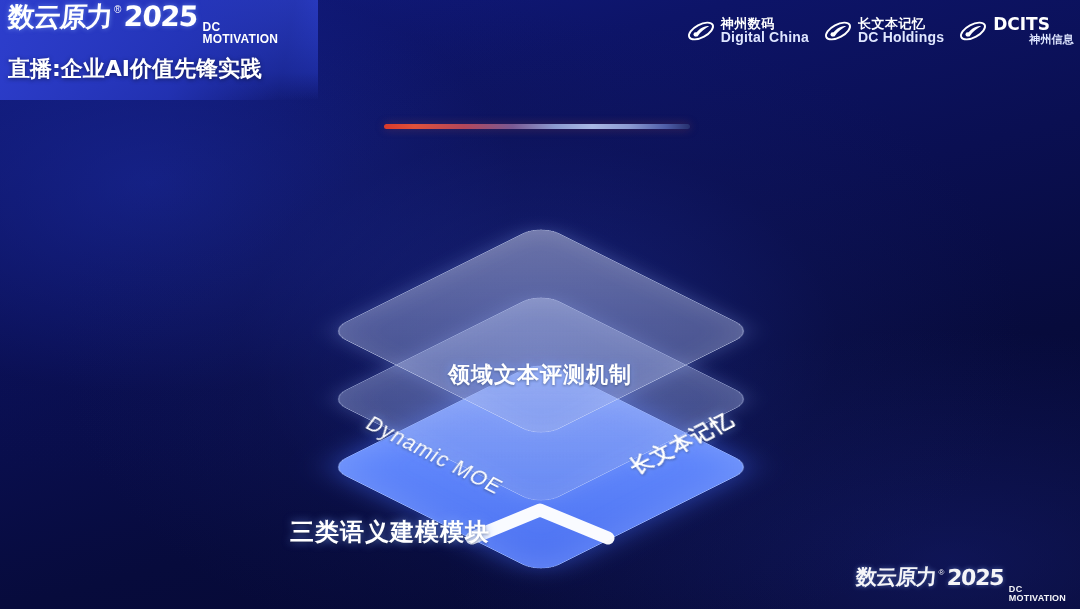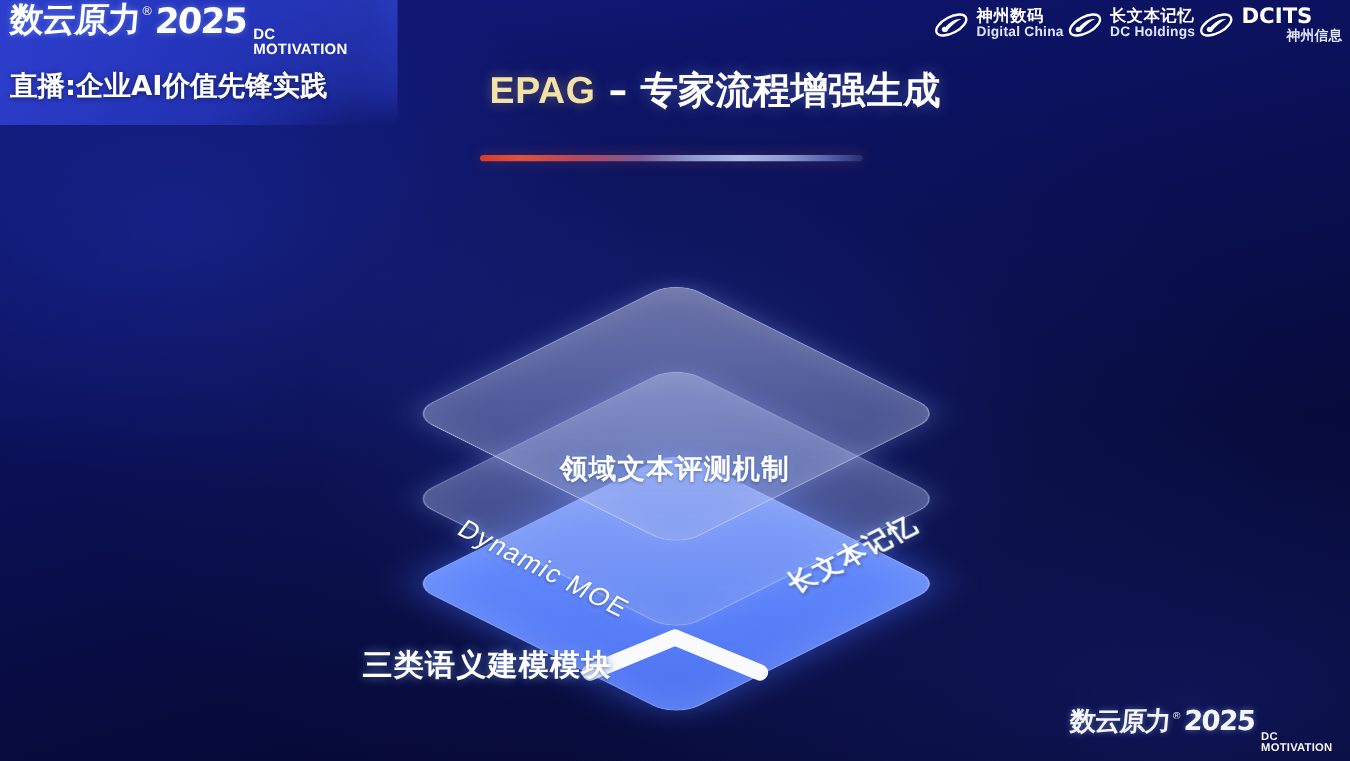--- a/index.html
+++ b/index.html
@@ -87,24 +87,24 @@
     font-size: 22px;
     color: #ffffff;
     letter-spacing: 0px;
     white-space: nowrap;
     text-shadow: 0 1px 4px rgba(0,0,0,.5);
   }
 
   
   .logo-row {
     position: absolute;
-    right: 6px; top: 5px;
+    right: 6px; top: 16px;
     display: flex;
     align-items: center;
-    gap: 2px;
+    gap: 14px;
     z-index: 6;
   }
   .logo {
     display: flex;
     align-items: center;
     gap: 5px;
   }
   .logo-mark { width: 30px; height: 26px; flex: 0 0 auto; }
   .logo-text { line-height: 1.05; }
   .logo-text .l1 {
@@ -113,21 +113,21 @@
     font-weight: 700;
     font-size: 13px;
     color: #ffffff;
     letter-spacing: .5px;
     white-space: nowrap;
   }
   .logo-text .l2 {
     display: block;
     font-family: "Liberation Sans", sans-serif;
     font-weight: 700;
-    font-size: 11px;
+    font-size: 14px;
     color: #dfe6ff;
     letter-spacing: .2px;
     white-space: nowrap;
   }
   .logo.dcits .l1 { font-size: 17px; letter-spacing: 0px; }
   .logo.dcits .l2 { font-size: 11px; font-family: "DejaVu Sans", sans-serif; margin-left: 36px; }
 
   
   .title-cn {
     position: absolute;
@@ -336,23 +336,20 @@
         <circle cx="9.6" cy="16.4" r="2.1" fill="#ffffff"></circle>
       </svg>
       <span class="logo-text">
         <span class="l1">DCITS</span>
         <span class="l2">神州信息</span>
       </span>
     </div>
 
   </div>
 
-  <div class="title-cn">
-    <span class="epag">EPAG</span><span class="rest"> – 专家流程增强生成</span>
-  </div>
 
   <div class="divider"></div>
 
 
   <div class="stack">
 
     <div class="layer layer-bottom"></div>
     <div class="layer layer-mid"></div>
     <div class="layer layer-top"></div>
 

